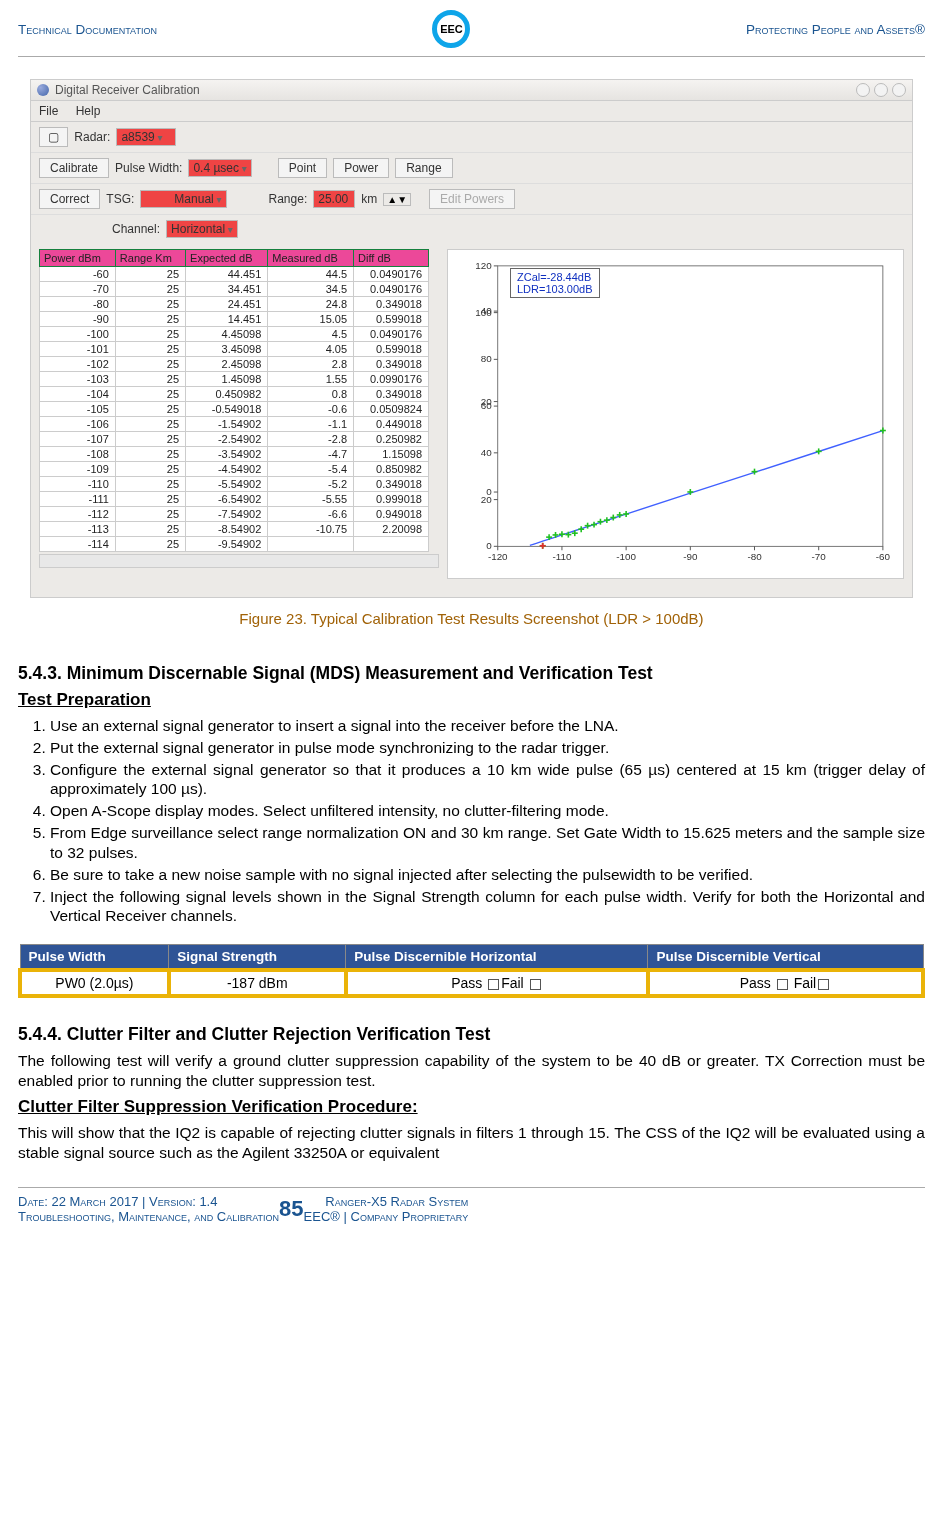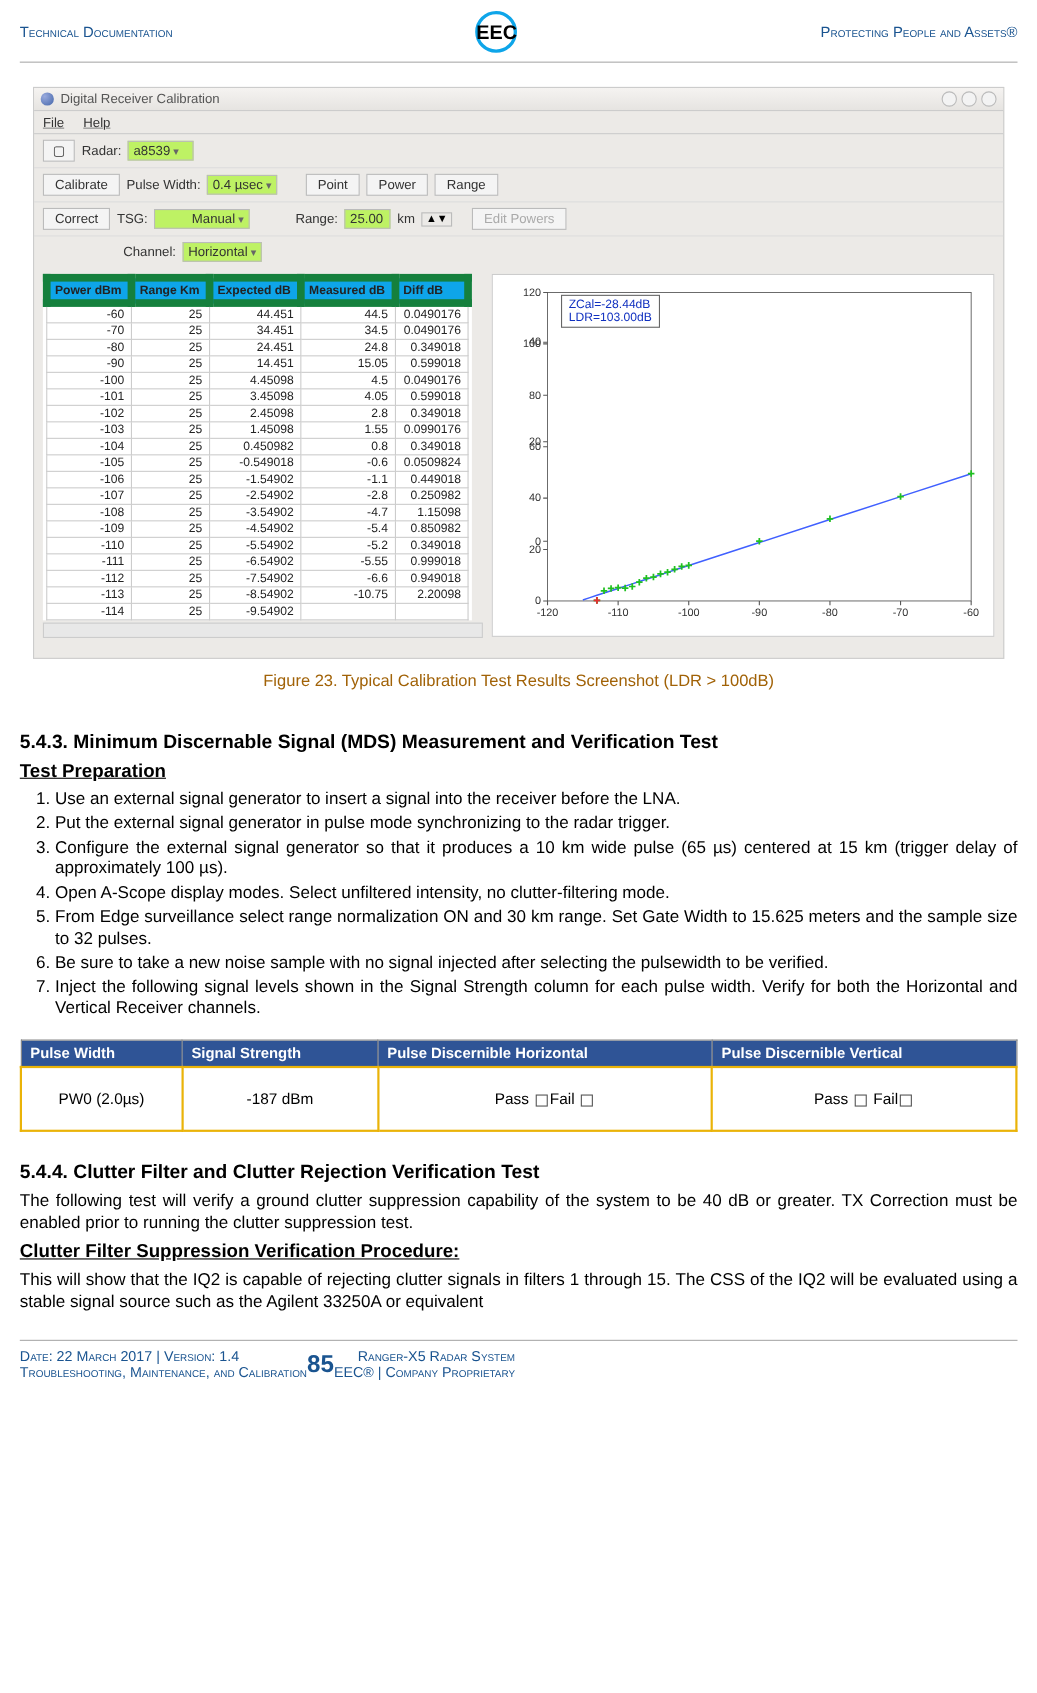--- a/index.html
+++ b/index.html
@@ -24,27 +24,27 @@
     padding-bottom: 8px;
     margin-bottom: 22px;
   }
   .logo {
     display: flex;
     align-items: center;
     justify-content: center;
     color: #000;
   }
   .logo-badge {
-    border: 3px solid #0ea5e9;
+    border: 5px solid #0ea5e9;
     border-radius: 50%;
     width: 38px; height: 38px;
     display:flex; align-items:center; justify-content:center;
     font-weight: bold;
     font-variant: normal;
-    font-size: 18px;
+    font-size: 11px;
     color:#000;
   }
   .sshot-panel {
     margin: 0 12px;
     border: 1px solid #ccc;
     background: #eceae7;
     font-family: "Segoe UI", Tahoma, sans-serif;
     font-size: 12px;
   }
   .titlebar {
@@ -60,52 +60,52 @@
     margin-right:6px;
   }
   .titlebar .spacer{flex:1;}
   .titlebar .tbtns{display:flex; gap:4px;}
   .titlebar .tb{width:14px;height:14px;border:1px solid #bbb;border-radius:50%;background:#f3f3f3;}
   .menubar {
     padding:3px 8px;
     color:#333;
     border-bottom:1px solid #ccc;
   }
-  .menubar span { margin-right:14px; text-decoration:underline; text-decoration-color:#888;}
+  .menubar span { margin-right:14px; text-decoration-color:#888;}
   .toolbar-row {
     display:flex; align-items:center; gap:6px;
     padding:5px 8px;
     border-bottom:1px solid #ddd;
   }
   .btn {
     background:#f4f4f4; border:1px solid #bbb;
     padding:2px 8px; font-size:12px; color:#333;
   }
   .btn2 {
     background:#f4f4f4; border:1px solid #bbb;
     padding:2px 10px; font-size:12px; color:#333;
   }
   .lbl { color:#333; }
   .inp {
-    background:#bef264; border:1px solid #bbb;
+    background:#ef4444; border:1px solid #bbb;
     padding:1px 4px; font-size:12px; color:#333;
     display:inline-block; min-width:60px;
   }
   .sel::after{ content:" ▾"; color:#666; font-size:10px;}
   .content-split { display:flex; gap:8px; padding:6px 8px 18px 8px; }
   .dtable {
     border-collapse: collapse;
     background:#fff;
     font-size: 11px;
     color:#222;
     width: 390px;
   }
   .dtable th {
-    background:#0ea5e9; border:7px solid #15803d;
-    padding:2px 4px; font-weight:bold;
+    background:#ec4899; border:1px solid #15803d;
+    padding:2px 4px; font-weight:normal;
     text-align:left;
   }
   .dtable td {
     border:1px solid #ccc; padding:1px 6px;
     text-align:right;
   }
   .dtable td:first-child{ text-align:right;}
   .sbars{ height:14px; background:#e8e8e8; border:1px solid #ccc; margin-top:2px;}
   .chart-box {
     flex:1; background:#fff; border:1px solid #ccc;
@@ -137,21 +137,21 @@
   .mds-table {
     width:100%; border-collapse:collapse; font-size:14px;
     margin:14px 0 26px 0;
   }
   .mds-table th {
     background:#2f5496; color:#fff; font-weight:bold;
     text-align:left; padding:4px 8px; border:1px solid #888;
     font-size:13.5px;
   }
   .mds-table td {
-    border:2px solid #eab308; padding:20px 8px; text-align:center;
+    border:4px solid #eab308; padding:3px 8px; text-align:center;
     font-size:14px;
   }
   .cb { display:inline-block; width:11px; height:11px; border:1px solid #555; vertical-align:middle; margin:0 2px;}
   .body-p { font-size:15.5px; line-height:1.28; margin:6px 0; text-align:justify;}
   .footer-bar {
     border-top:1px solid #aaa;
     display:flex; justify-content:flex-start; align-items:center;
     padding-top:6px; margin-top:24px;
     font-variant: small-caps;
     color:#1a5490; font-size:13px;

